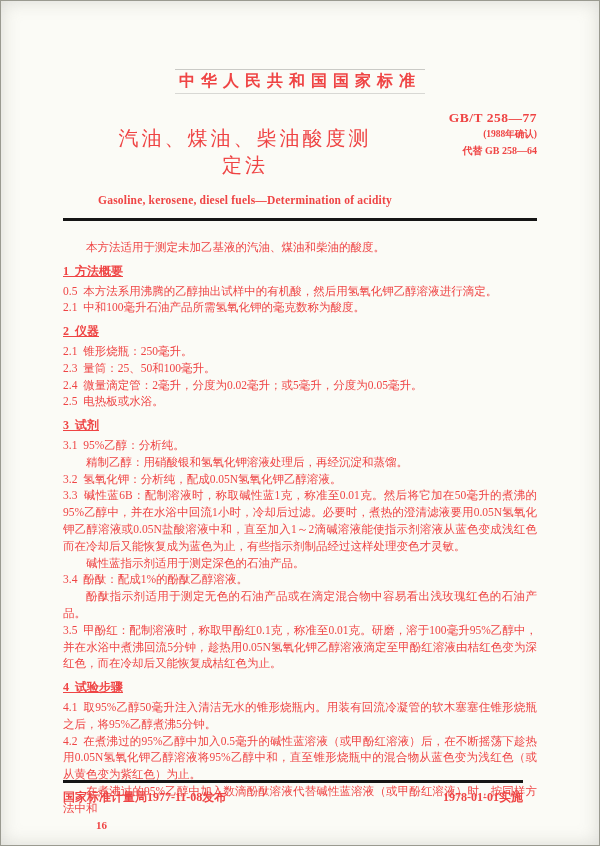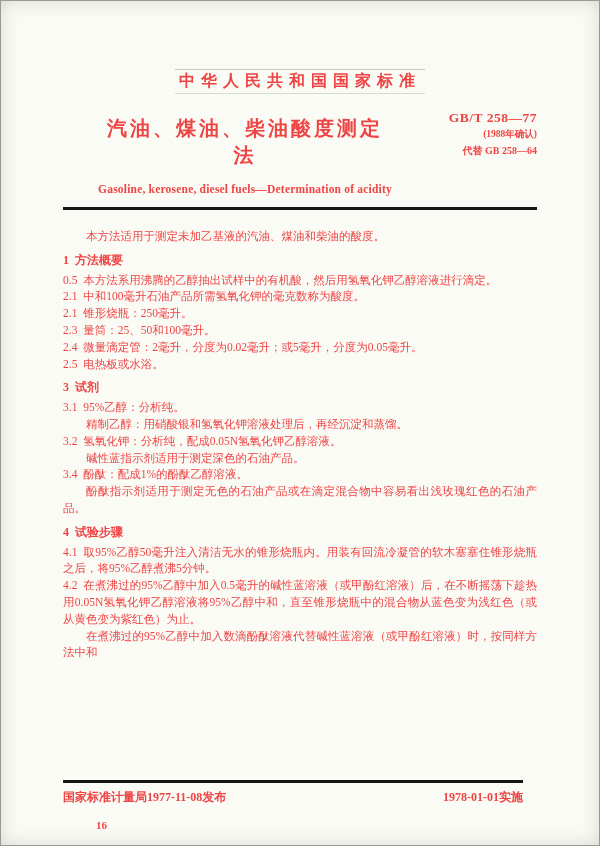--- a/index.html
+++ b/index.html
@@ -27,23 +27,23 @@
     border-top:1px solid rgba(60,60,60,0.25);
     border-bottom:1px solid rgba(60,60,60,0.18);
     display:block;
     width:fit-content;
     margin:0 auto;
     padding:1px 4px;
   }
   .header-main { display:flex; align-items:flex-start; margin-top:16px; }
   .title-block { flex:1; text-align:center; padding-left:30px; }
   .doc-title {
-    margin:5px;
+    margin:15px;
     font-size:20px;
-    font-weight:bold;
+    font-weight:normal;
     letter-spacing:3px;
   }
   .doc-title-en {
     margin-top:14px;
     font-weight:bold;
     font-size:11.5px;
     letter-spacing:0.2px;
   }
   .std-block { width:140px; font-weight:bold; text-align:right; }
   .std-no { font-size:13.5px; letter-spacing:0.5px; }
@@ -57,20 +57,21 @@
     line-height:16.8px;
     text-align:justify;
   }
   .content p { margin:0; white-space:pre-wrap; }
   .content p.indent { text-indent:2em; }
   .content h2 {
     font-size:12px;
     font-weight:bold;
     margin:7px 0 3px 0;
     white-space:pre-wrap;
+    text-decoration:underline;
   }
   .content .intro { margin-top:8px; margin-bottom:4px; }
 
   .footer {
     position:absolute;
     left:62px; right:76px; bottom:14px;
   }
   .rule-footer { height:3px; background:#151515; }
   .footer-row {
     display:flex;
@@ -109,32 +110,35 @@
     <div class="rule-header"></div>
   </div>
 
   <div class="content">
     <p class="indent intro">本方法适用于测定未加乙基液的汽油、煤油和柴油的酸度。</p>
 
     <h2>1  方法概要</h2>
     <p>0.5  本方法系用沸腾的乙醇抽出试样中的有机酸，然后用氢氧化钾乙醇溶液进行滴定。</p>
     <p>2.1  中和100毫升石油产品所需氢氧化钾的毫克数称为酸度。</p>
 
+    <h2>2  仪器</h2>
     <p>2.1  锥形烧瓶：250毫升。</p>
     <p>2.3  量筒：25、50和100毫升。</p>
     <p>2.4  微量滴定管：2毫升，分度为0.02毫升；或5毫升，分度为0.05毫升。</p>
     <p>2.5  电热板或水浴。</p>
 
     <h2>3  试剂</h2>
     <p>3.1  95%乙醇：分析纯。</p>
     <p class="indent">精制乙醇：用硝酸银和氢氧化钾溶液处理后，再经沉淀和蒸馏。</p>
     <p>3.2  氢氧化钾：分析纯，配成0.05N氢氧化钾乙醇溶液。</p>
+    <p>3.3  碱性蓝6B：配制溶液时，称取碱性蓝1克，称准至0.01克。然后将它加在50毫升的煮沸的95%乙醇中，并在水浴中回流1小时，冷却后过滤。必要时，煮热的澄清滤液要用0.05N氢氧化钾乙醇溶液或0.05N盐酸溶液中和，直至加入1～2滴碱溶液能使指示剂溶液从蓝色变成浅红色而在冷却后又能恢复成为蓝色为止，有些指示剂制品经过这样处理变色才灵敏。</p>
     <p class="indent">碱性蓝指示剂适用于测定深色的石油产品。</p>
     <p>3.4  酚酞：配成1%的酚酞乙醇溶液。</p>
     <p class="indent">酚酞指示剂适用于测定无色的石油产品或在滴定混合物中容易看出浅玫瑰红色的石油产品。</p>
+    <p>3.5  甲酚红：配制溶液时，称取甲酚红0.1克，称准至0.01克。研磨，溶于100毫升95%乙醇中，并在水浴中煮沸回流5分钟，趁热用0.05N氢氧化钾乙醇溶液滴定至甲酚红溶液由桔红色变为深红色，而在冷却后又能恢复成桔红色为止。</p>
 
     <h2>4  试验步骤</h2>
     <p>4.1  取95%乙醇50毫升注入清洁无水的锥形烧瓶内。用装有回流冷凝管的软木塞塞住锥形烧瓶之后，将95%乙醇煮沸5分钟。</p>
     <p>4.2  在煮沸过的95%乙醇中加入0.5毫升的碱性蓝溶液（或甲酚红溶液）后，在不断摇荡下趁热用0.05N氢氧化钾乙醇溶液将95%乙醇中和，直至锥形烧瓶中的混合物从蓝色变为浅红色（或从黄色变为紫红色）为止。</p>
     <p class="indent">在煮沸过的95%乙醇中加入数滴酚酞溶液代替碱性蓝溶液（或甲酚红溶液）时，按同样方法中和</p>
   </div>
 
   <div class="footer">
     <div class="rule-footer"></div>
     <div class="footer-row">

